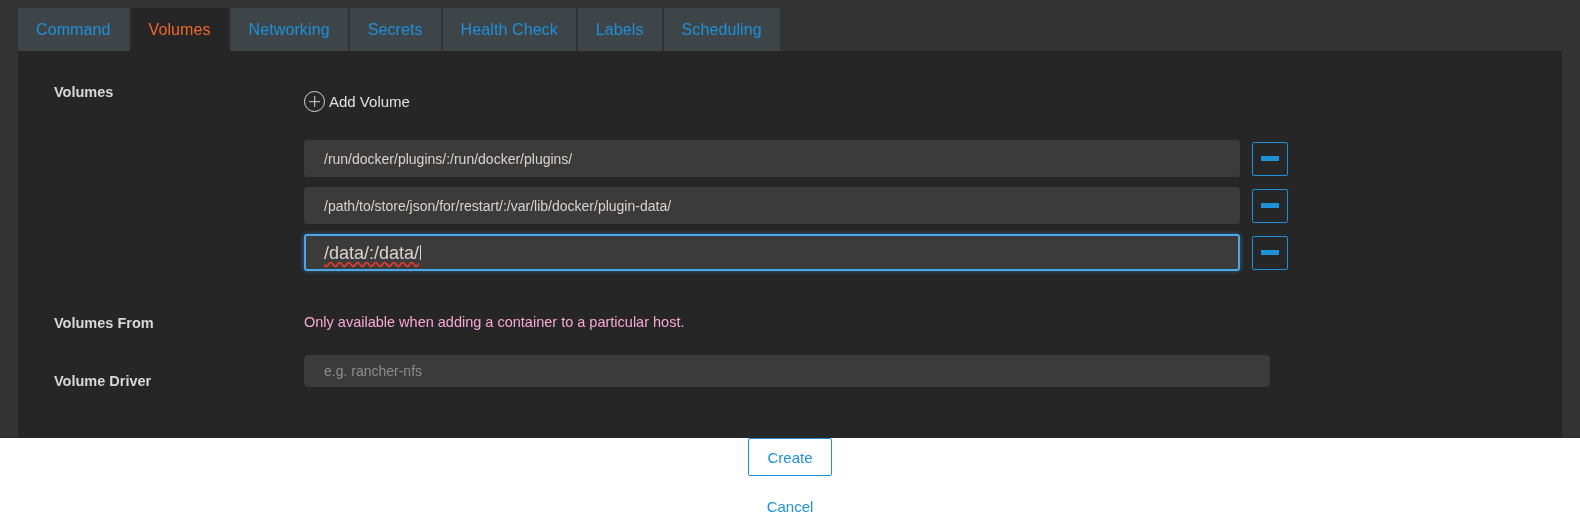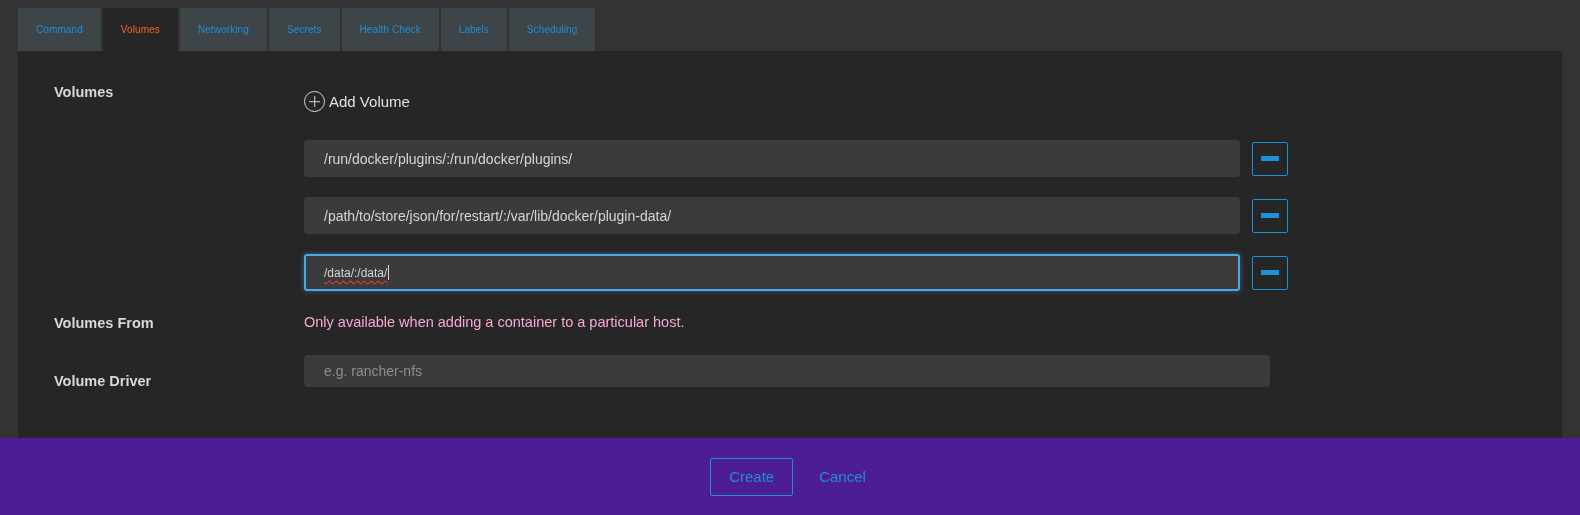--- a/index.html
+++ b/index.html
@@ -26,21 +26,21 @@
     top: 8px;
     height: 43px;
     display: flex;
     align-items: stretch;
     gap: 2px;
   }
 
   .tab {
     background: #3e4549;
     color: #1e90d8;
-    font-size: 10px;
+    font-size: 16px;
     line-height: 1;
     display: flex;
     align-items: center;
     justify-content: flex-end;
     padding: 0 18px;
     height: 43px;
     cursor: pointer;
     white-space: nowrap;
     letter-spacing: .1px;
   }
@@ -123,21 +123,21 @@
   .vol-rows {
     position: absolute;
     left: 286px;
     top: 89px;
     width: 1250px;
   }
 
   .vol-row {
     display: flex;
     align-items: center;
-    margin-bottom: 20px;
+    margin-bottom: 10px;
     height: 37px;
   }
 
   .vol-input {
     width: 936px;
     height: 37px;
     background: #3b3b3b;
     border: 1px solid #3b3b3b;
     border-radius: 3px;
     color: #d9d4cf;
@@ -157,21 +157,21 @@
     border-radius: 3px;
     box-shadow: 0 0 5px rgba(73,168,232,.5);
     display: flex;
     align-items: center;
     padding-left: 18px;
     cursor: text;
   }
 
   .focused-text {
     color: #d9d4cf;
-    font-size: 12px;
+    font-size: 18px;
     line-height: 1;
     position: relative;
     text-decoration: underline wavy #e03a2f;
     text-decoration-skip-ink: none;
     text-underline-offset: 3px;
   }
 
   .caret {
     display: inline-block;
     width: 1px;
@@ -228,25 +228,26 @@
   }
   .driver-input::placeholder { color: #8d8d8d; }
 
   
   .footer {
     position: absolute;
     left: 0;
     top: 438px;
     width: 1580px;
     height: 77px;
-    background: #4c1d95;
+    background: #ffffff;
     display: flex;
     align-items: center;
     justify-content: center;
     gap: 22px;
+    flex-direction: column;
   }
 
   .btn-create {
     min-width: 82px;
     height: 38px;
     border: 1.6px solid #1e90d8;
     background: transparent;
     color: #1e90d8;
     font-size: 15px;
     font-family: "Liberation Sans", sans-serif;

